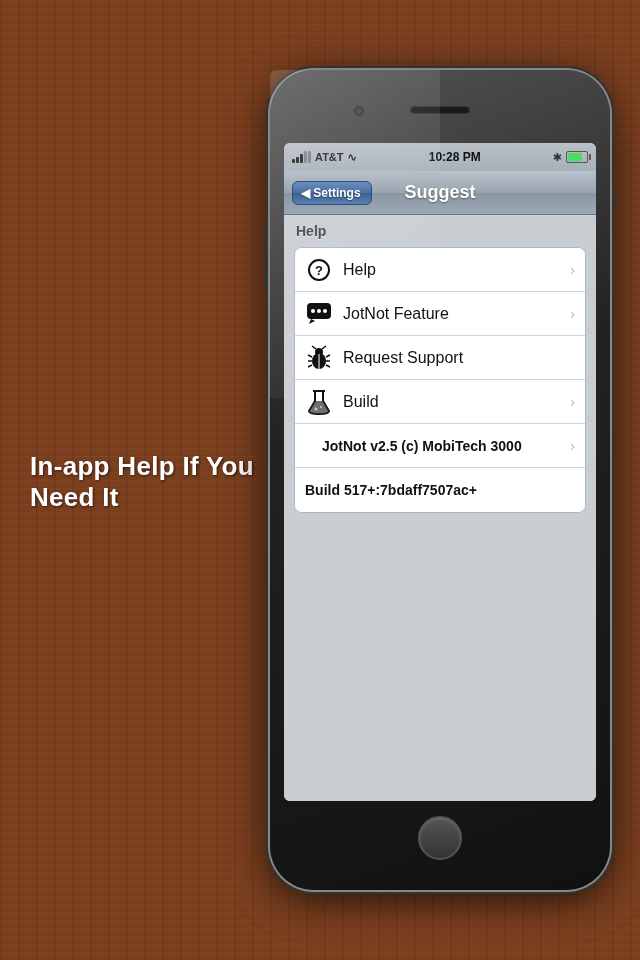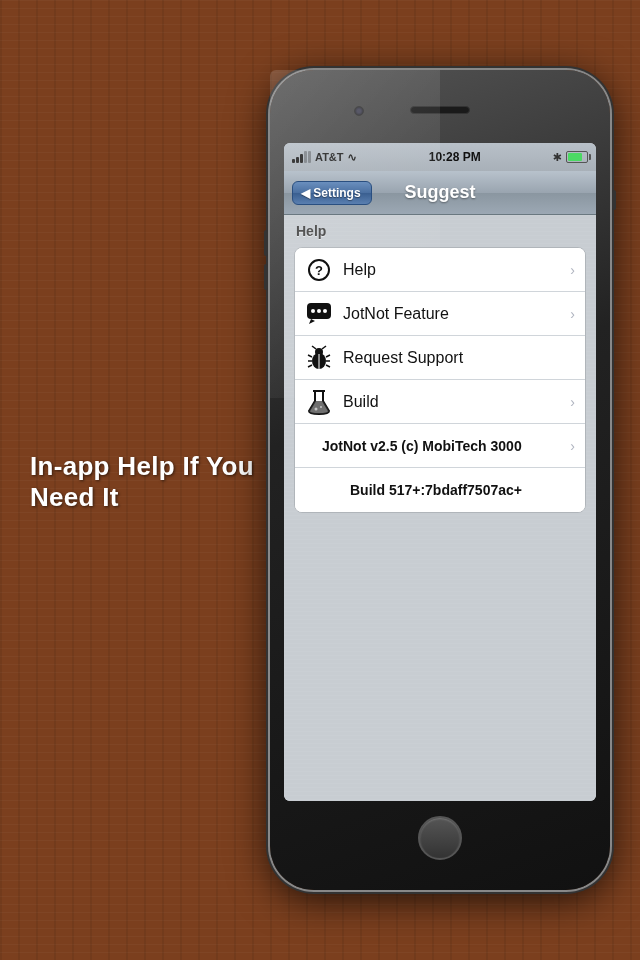--- a/index.html
+++ b/index.html
@@ -477,21 +477,21 @@
             </div>
             <span class="list-item-text">Build</span>
             <span class="list-item-chevron">›</span>
           </div>
 
           <div class="list-item" style="padding-left:27px;">
             <span class="list-item-text" style="font-size:14px;font-weight:600;">JotNot v2.5 (c) MobiTech 3000</span>
             <span class="list-item-chevron">›</span>
           </div>
 
-          <div class="list-item no-arrow" style="padding-left:2px;text-align:center;">
+          <div class="list-item no-arrow" style="padding-left:10px;">
             <span class="list-item-text" style="font-size:14px;font-weight:600;">Build 517+:7bdaff7507ac+</span>
           </div>
 
         </div>
 
       </div>
 
     </div>
 
     <div class="phone-bottom">

